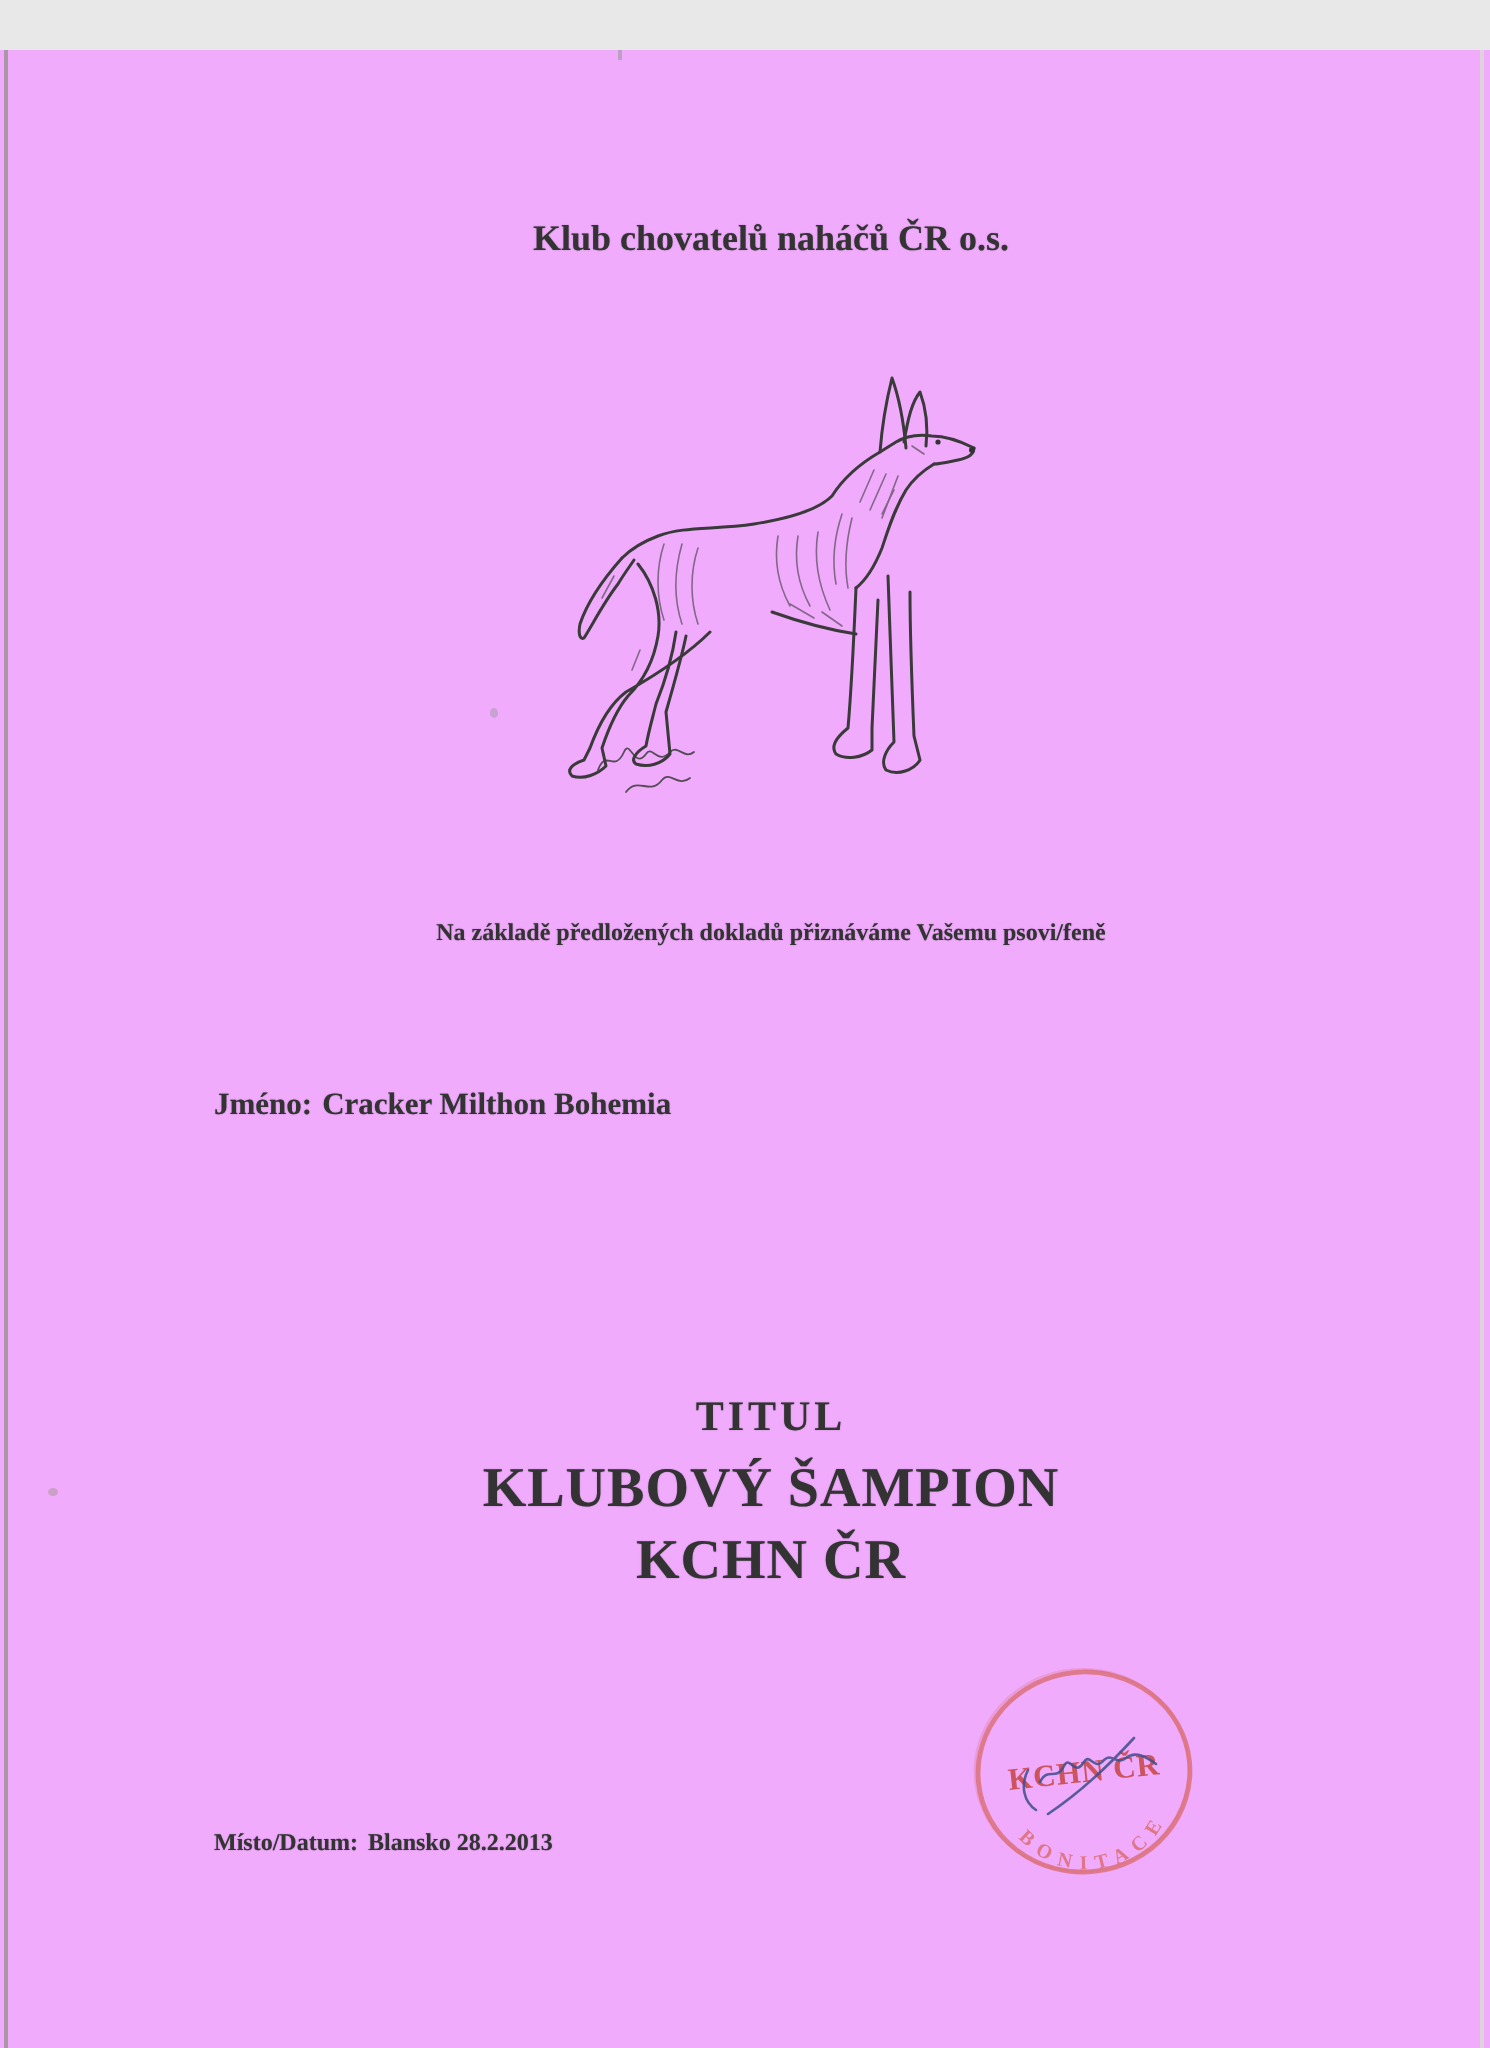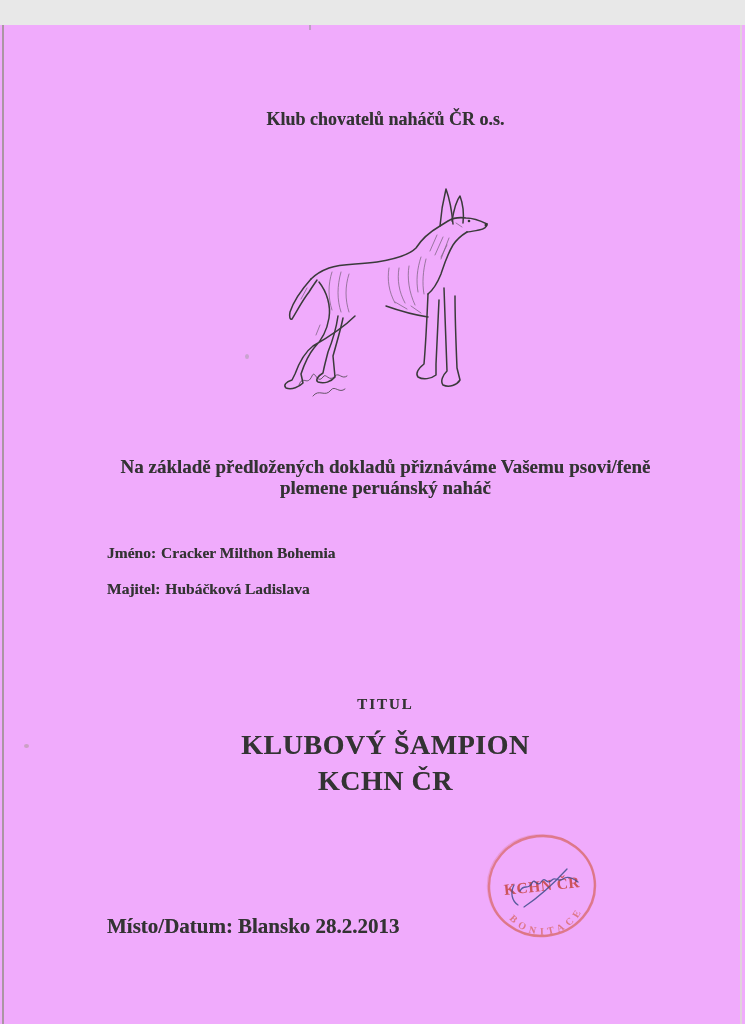--- a/index.html
+++ b/index.html
@@ -7,27 +7,27 @@
     position:relative; width:745px; height:1024px;
     background:#f0abfc; overflow:hidden;
     font-family:"Liberation Serif","DejaVu Serif",serif;
     font-weight:bold; color:#333;margin-top:25px;
   }
   .page * { box-sizing:border-box; }
   .txt { text-shadow:0 0 0.6px rgba(60,60,60,0.55); }
   .centered { position:absolute; left:26px; right:0; text-align:center; }
 
   .club-name   { top:84px;  font-size:18px; }
-  .statement   { top:431px; font-size:19px; line-height:21px; }
+  .statement   { top:431px; font-size:12px; line-height:21px; }
   .fields      { position:absolute; left:107px; top:519px; font-size:15.5px; }
   .field-row   { height:16px; margin-bottom:20px; white-space:nowrap; }
   .field-label { margin-right:5px;font-family:Liberation Serif, serif; }
-  .title-heading { top:671px; font-size:15px; letter-spacing:2px; }
+  .title-heading { top:671px; font-size:21px; letter-spacing:2px; }
   .big-title   { top:702px; font-size:28px; line-height:36px; letter-spacing:0.5px;font-family:Liberation Serif, serif; }
-  .place-date  { position:absolute; left:107px; top:889px; font-size:21px; white-space:nowrap; }
+  .place-date  { position:absolute; left:107px; top:889px; font-size:12px; white-space:nowrap; }
 
   .dog-svg   { position:absolute; left:278px; top:150px; width:234px; height:240px; }
   .stamp-svg { position:absolute; left:484px; top:804px; width:120px; height:114px; }
 
   
   .edge-left   { position:absolute; left:2px;  top:0; width:2px; height:100%; background:#8d8d7e; opacity:.7; }
   .edge-right  { position:absolute; right:3px; top:0; width:2px; height:100%; background:#dcdcd2; opacity:.8; }
   .edge-bottom { position:absolute; left:0; bottom:0; width:100%; height:2px; background:#cfcfc6; opacity:.7; }
   .tick-top    { position:absolute; left:309px; top:0; width:2px; height:5px; background:#999; opacity:.6; }
   .speck-1 { position:absolute; left:245px; top:329px; width:4px; height:5px; background:#9a9a9a; border-radius:50%; opacity:.45; }
@@ -98,29 +98,25 @@
         <path d="M 21,210 C 25,199 29,212 34,201 C 37,194 39,210 45,202 C 48,197 51,208 57,201 C 61,197 64,205 69,201"></path>
         <path d="M 35,221 C 41,213 47,223 53,215 C 57,210 61,219 67,214"></path>
       </g>
     </g>
     <circle cx="191" cy="46" r="1.3" fill="#333"></circle>
     <circle cx="208" cy="50" r="1.5" fill="#333"></circle>
   </svg>
 
   <div class="centered statement txt">
     <div>Na základě předložených dokladů přiznáváme Vašemu psovi/feně</div>
-    <div>plemene peruánský naháč</div>
   </div>
 
   <div class="fields txt">
     <div class="field-row">
       <span class="field-label">Jméno:</span><span>Cracker Milthon Bohemia</span>
-    </div>
-    <div class="field-row">
-      <span class="field-label">Majitel:</span><span>Hubáčková Ladislava</span>
     </div>
   </div>
 
   <div class="centered title-heading txt">TITUL</div>
   <div class="centered big-title txt">
     <div>KLUBOVÝ ŠAMPION</div>
     <div>KCHN ČR</div>
   </div>
 
   <svg class="stamp-svg" viewBox="0 0 120 114">

